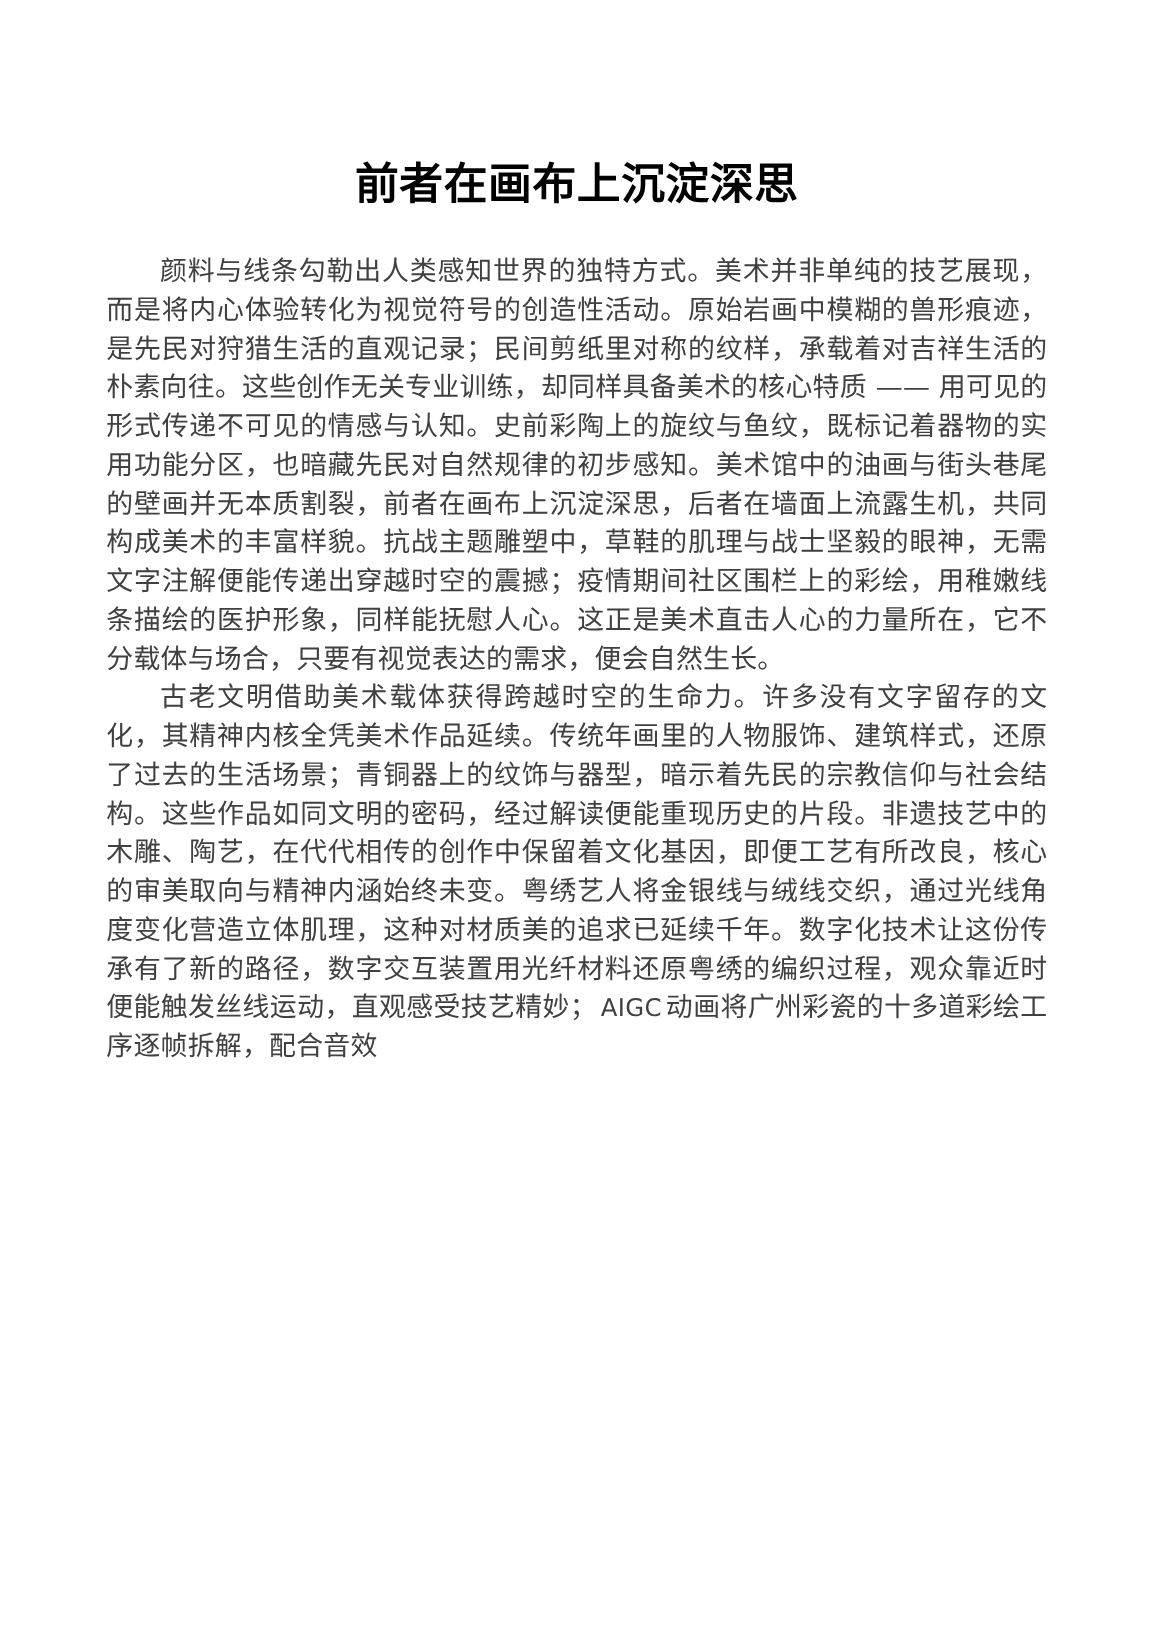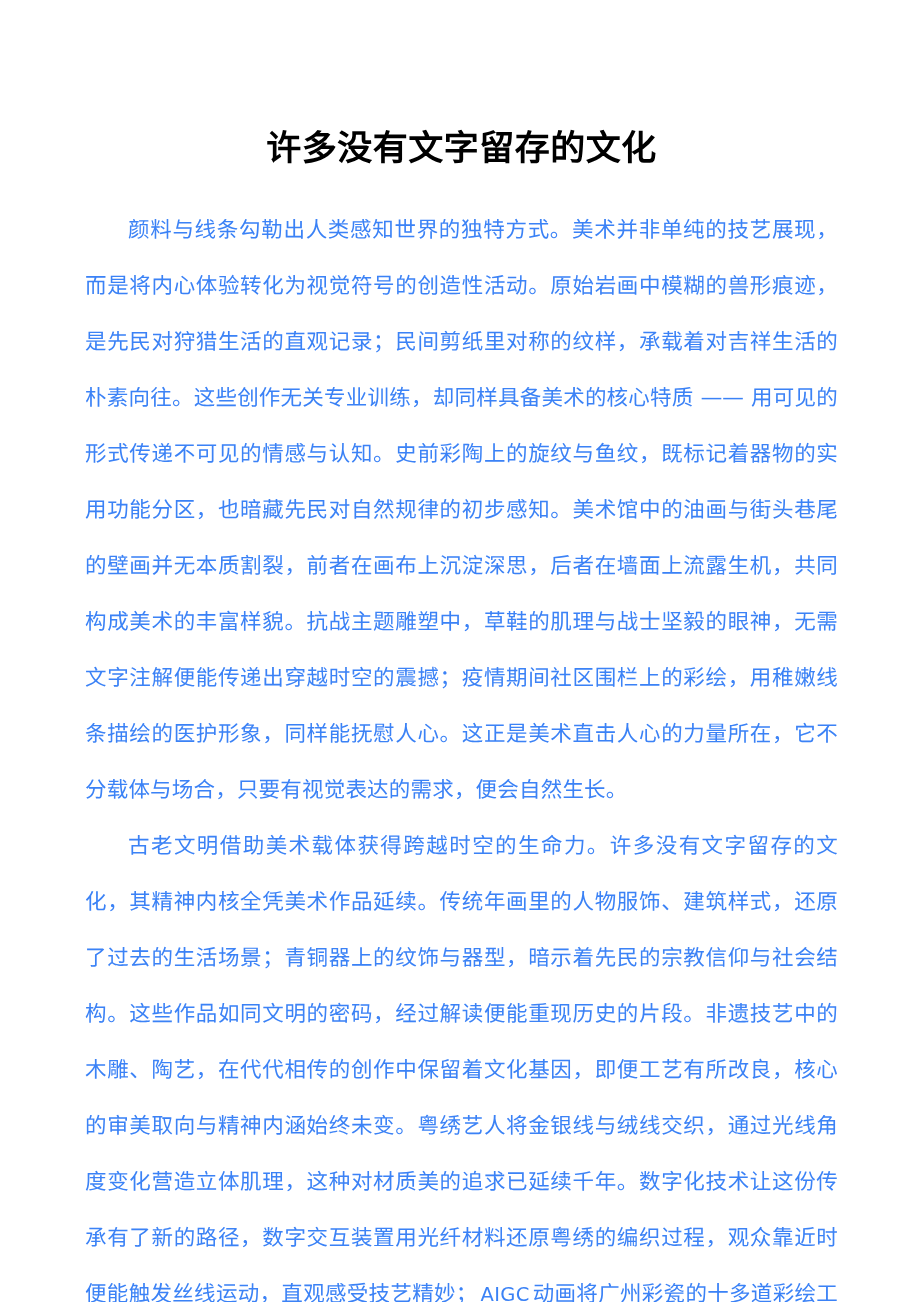--- a/index.html
+++ b/index.html
@@ -43,22 +43,22 @@
     margin: 0;
     padding-top: 126px;
     padding-bottom: 0;
     white-space: nowrap;
   }
 
   
   .para {
     font-family: "DejaVu Serif", "Liberation Serif", serif;
     font-size: 21.5px;
-    line-height: 56px;
-    color: #3b82f6;
+    line-height: 31px;
+    color: #404040;
     text-align: justify;
     text-justify: inter-character;
     text-align-last: left;
     margin: 0;
     text-indent: 43px;
     letter-spacing: 0.2px;
     word-break: break-all;
   }
 
   .para.first {
@@ -77,20 +77,20 @@
     padding: 0 3px;
     margin-top: 40px;
   }
 </style>
 </head>
 <body>
 
 <div class="page">
   <div class="page-body">
 
-    <h1 class="doc-title">许多没有文字留存的文化</h1>
+    <h1 class="doc-title">前者在画布上沉淀深思</h1>
 
     <p class="para first">颜料与线条勾勒出人类感知世界的独特方式。美术并非单纯的技艺展现，而是将内心体验转化为视觉符号的创造性活动。原始岩画中模糊的兽形痕迹，是先民对狩猎生活的直观记录；民间剪纸里对称的纹样，承载着对吉祥生活的朴素向往。这些创作无关专业训练，却同样具备美术的核心特质 —— 用可见的形式传递不可见的情感与认知。史前彩陶上的旋纹与鱼纹，既标记着器物的实用功能分区，也暗藏先民对自然规律的初步感知。美术馆中的油画与街头巷尾的壁画并无本质割裂，前者在画布上沉淀深思，后者在墙面上流露生机，共同构成美术的丰富样貌。抗战主题雕塑中，草鞋的肌理与战士坚毅的眼神，无需文字注解便能传递出穿越时空的震撼；疫情期间社区围栏上的彩绘，用稚嫩线条描绘的医护形象，同样能抚慰人心。这正是美术直击人心的力量所在，它不分载体与场合，只要有视觉表达的需求，便会自然生长。</p>
 
     <p class="para"><span>古老文明借助美术载体获得跨越时空的生命力。许多没有文字留存的文化，其精神内核全凭美术作品延续。传统年画里的人物服饰、建筑样式，还原了过去的生活场景；青铜器上的纹饰与器型，暗示着先民的宗教信仰与社会结构。这些作品如同文明的密码，经过解读便能重现历史的片段。非遗技艺中的木雕、陶艺，在代代相传的创作中保留着文化基因，即便工艺有所改良，核心的审美取向与精神内涵始终未变。粤绣艺人将金银线与绒线交织，通过光线角度变化营造立体肌理，这种对材质美的追求已延续千年。数字化技术让这份传承有了新的路径，数字交互装置用光纤材料还原粤绣的编织过程，观众靠近时便能触发丝线运动，直观感受技艺精妙；</span><span class="latin">AIGC</span><span>动画将广州彩瓷的十多道彩绘工序逐帧拆解，配合音效</span></p>
 
   </div>
 </div>
 
 </body></html>

